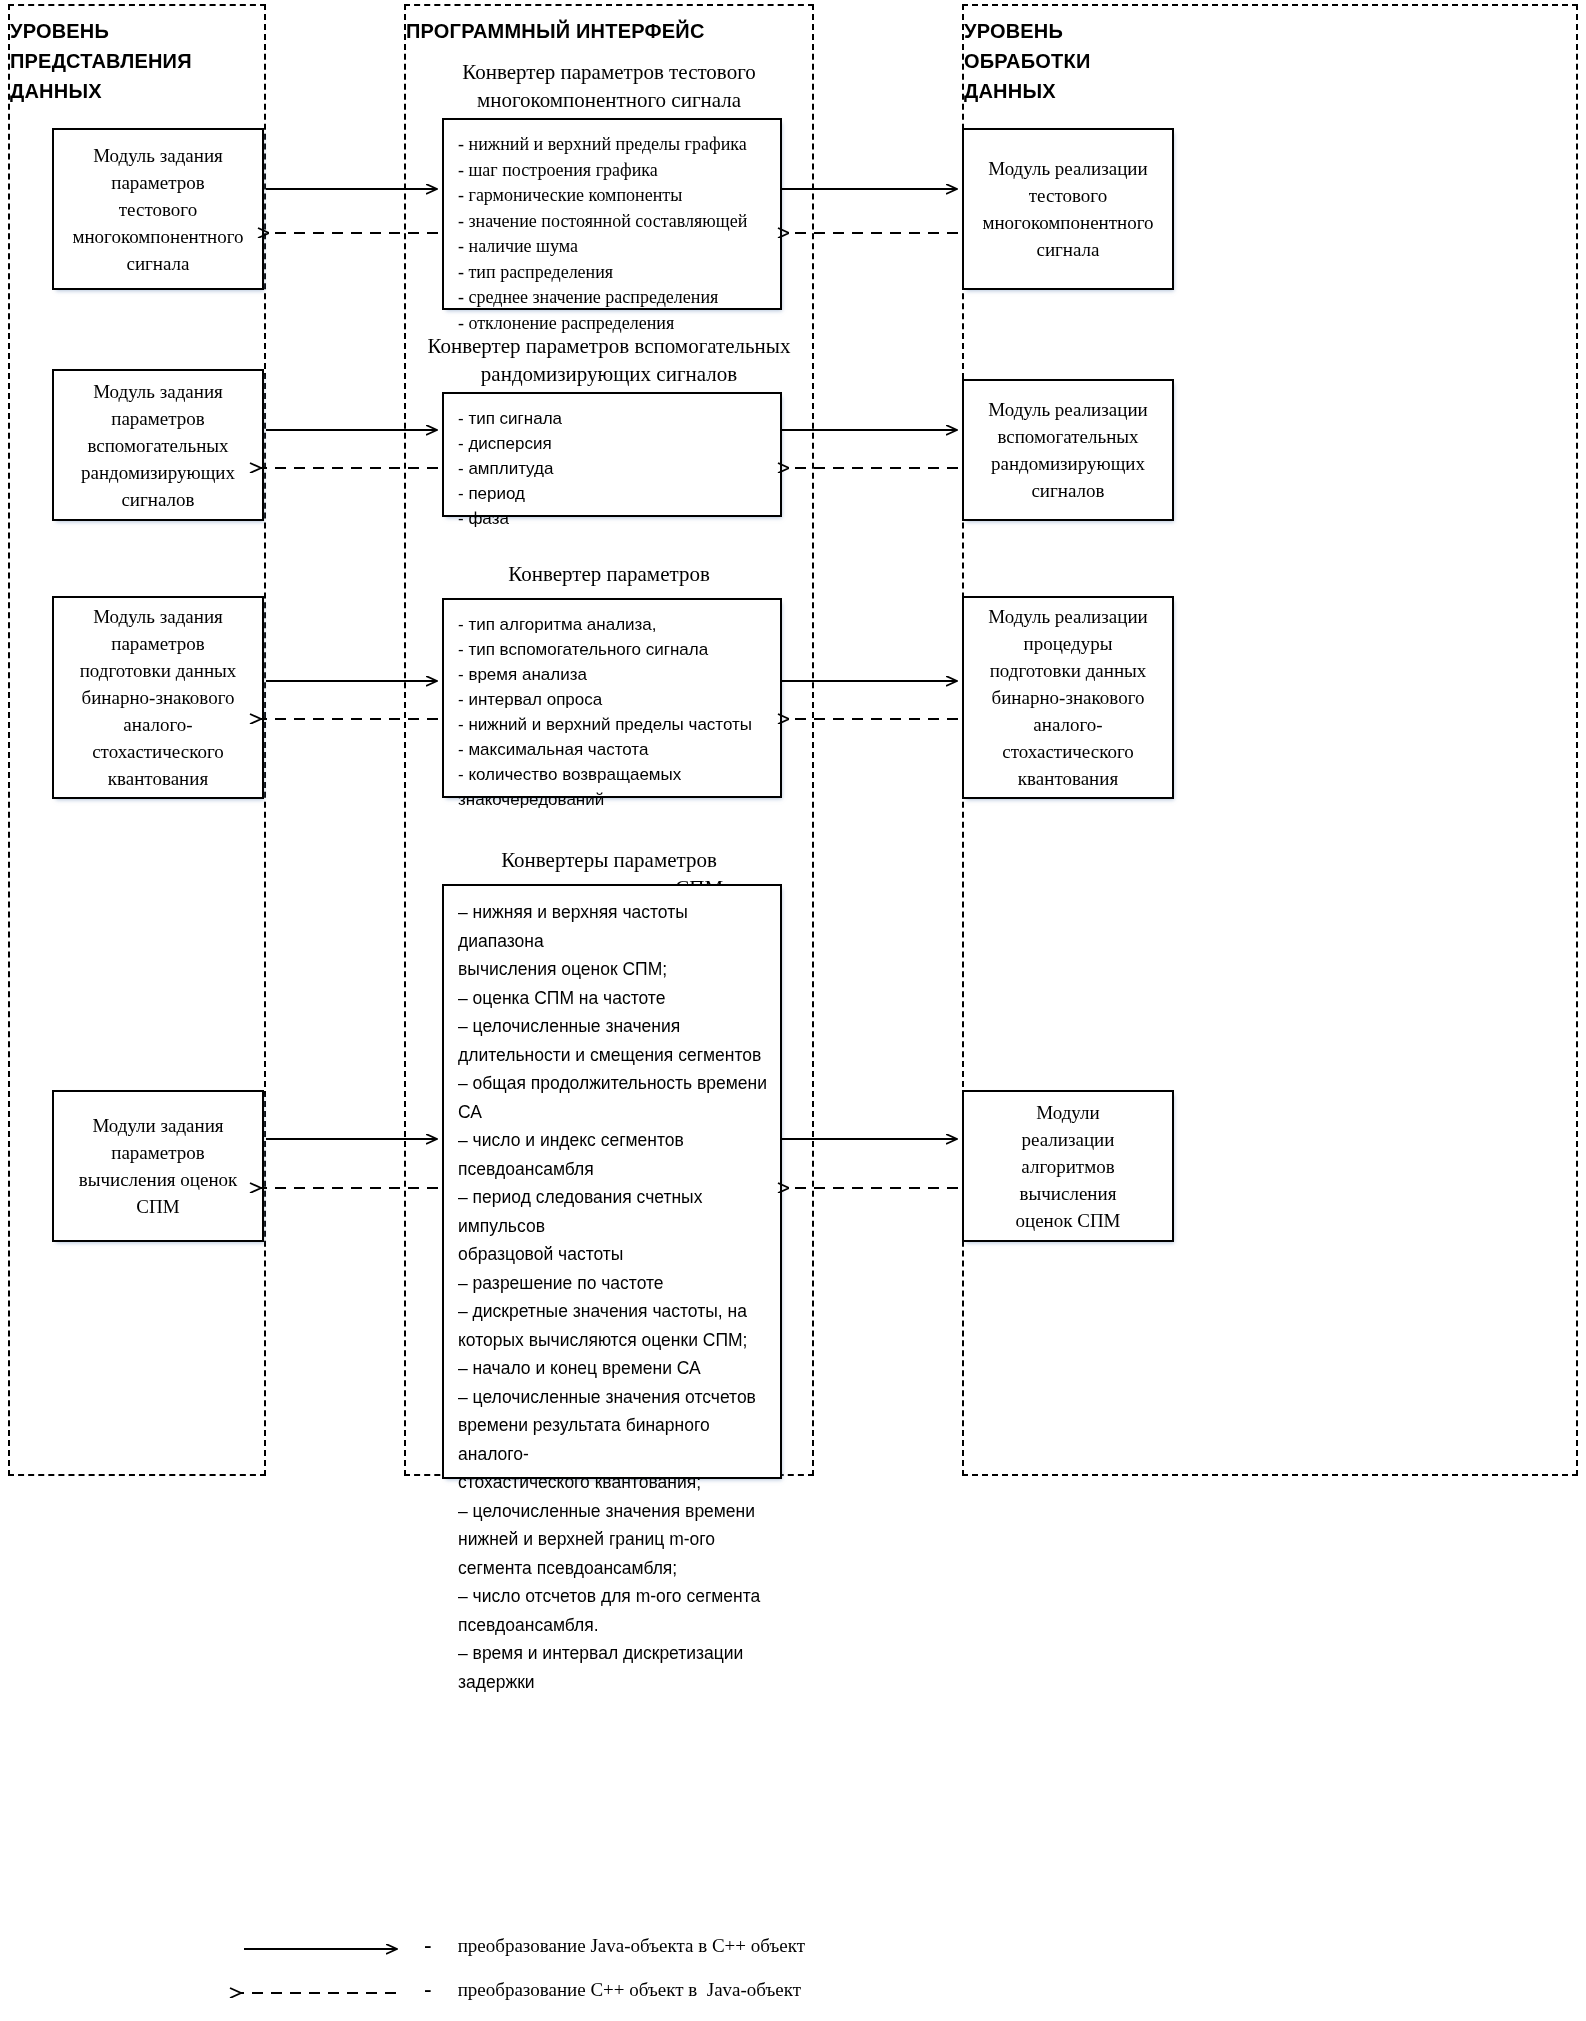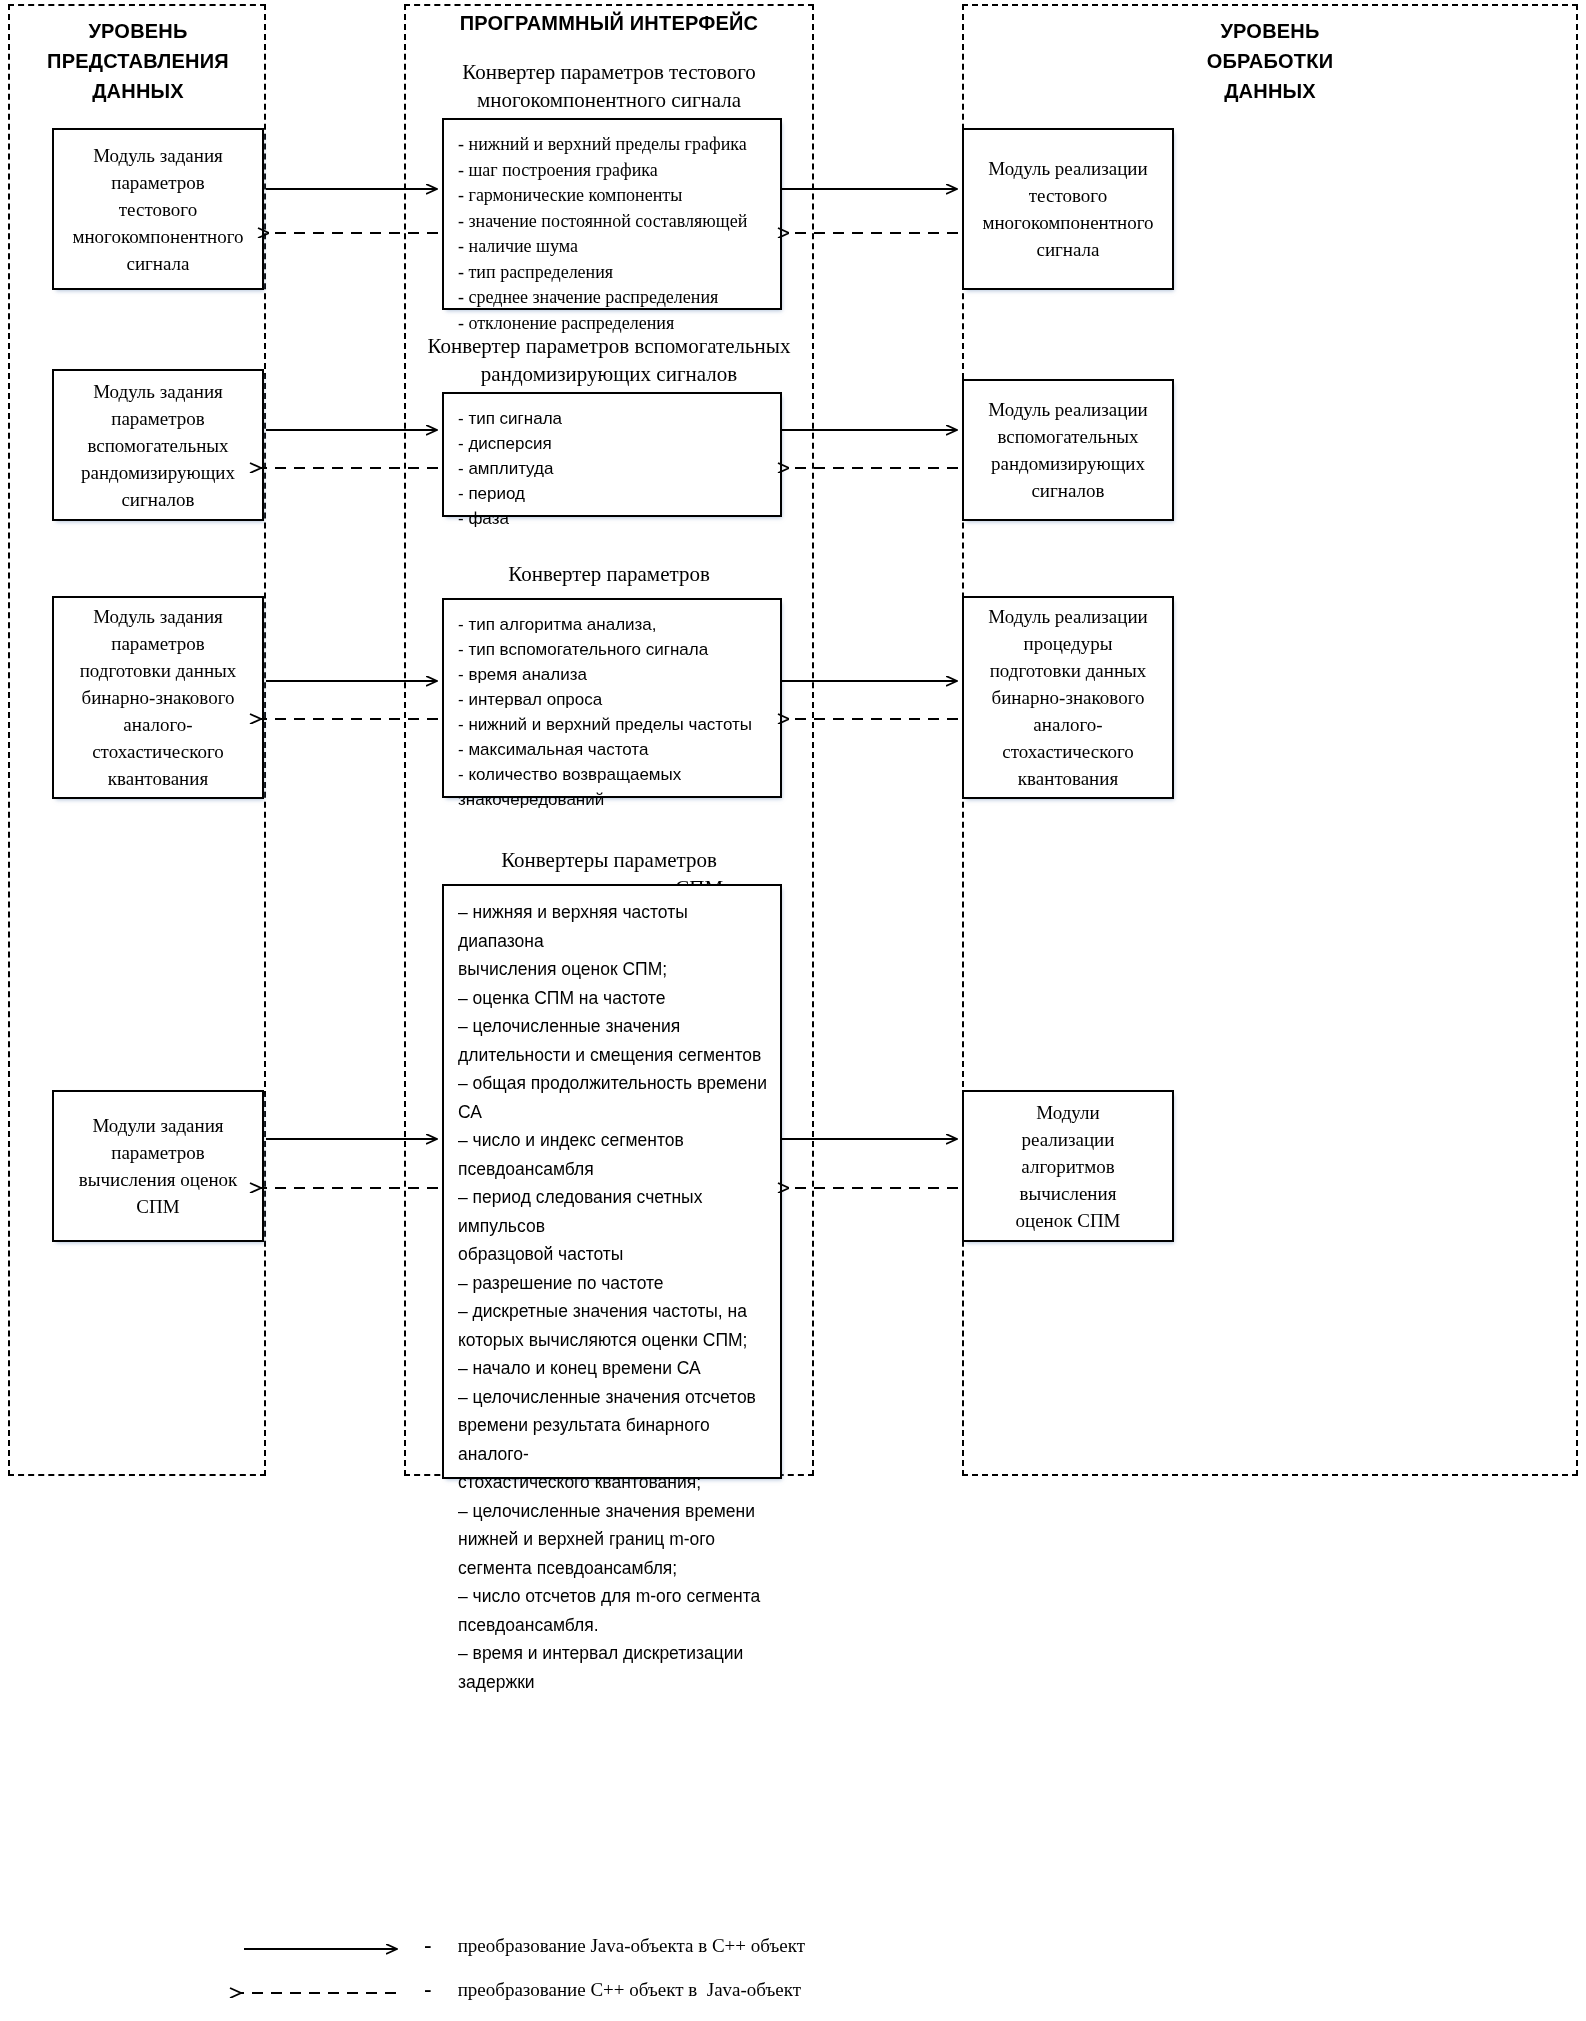--- a/index.html
+++ b/index.html
@@ -22,30 +22,29 @@
     border: 2px dashed #000;
     box-sizing: border-box;
     background: transparent;
   }
   #lane-left   { left: 8px;   top: 4px;  width: 258px;  height: 1472px; }
   #lane-middle { left: 404px; top: 4px;  width: 410px;  height: 1472px; }
   #lane-right  { left: 962px; top: 4px;  width: 616px;  height: 1472px; }
 
   .lane-title {
     position: absolute;
-    text-align: center;
     font-family: "Liberation Sans", sans-serif;
     font-size: 20px;
     font-weight: bold;
     line-height: 30px;
     letter-spacing: .2px;
     white-space: pre-line;
   }
   #lane-title-left   { left: 10px;  top: 16px;  width: 256px; }
-  #lane-title-middle { left: 406px; top: 8px;  width: 406px; }
+  #lane-title-middle { left: 406px; top: 16px;  width: 406px; }
   #lane-title-right  { left: 964px; top: 16px;  width: 612px; }
 
   
   .box {
     position: absolute;
     border: 2px solid #000;
     box-sizing: border-box;
     background: #fff;
     box-shadow: 2px 3px 4px -2px rgba(120,150,190,.55);
   }

